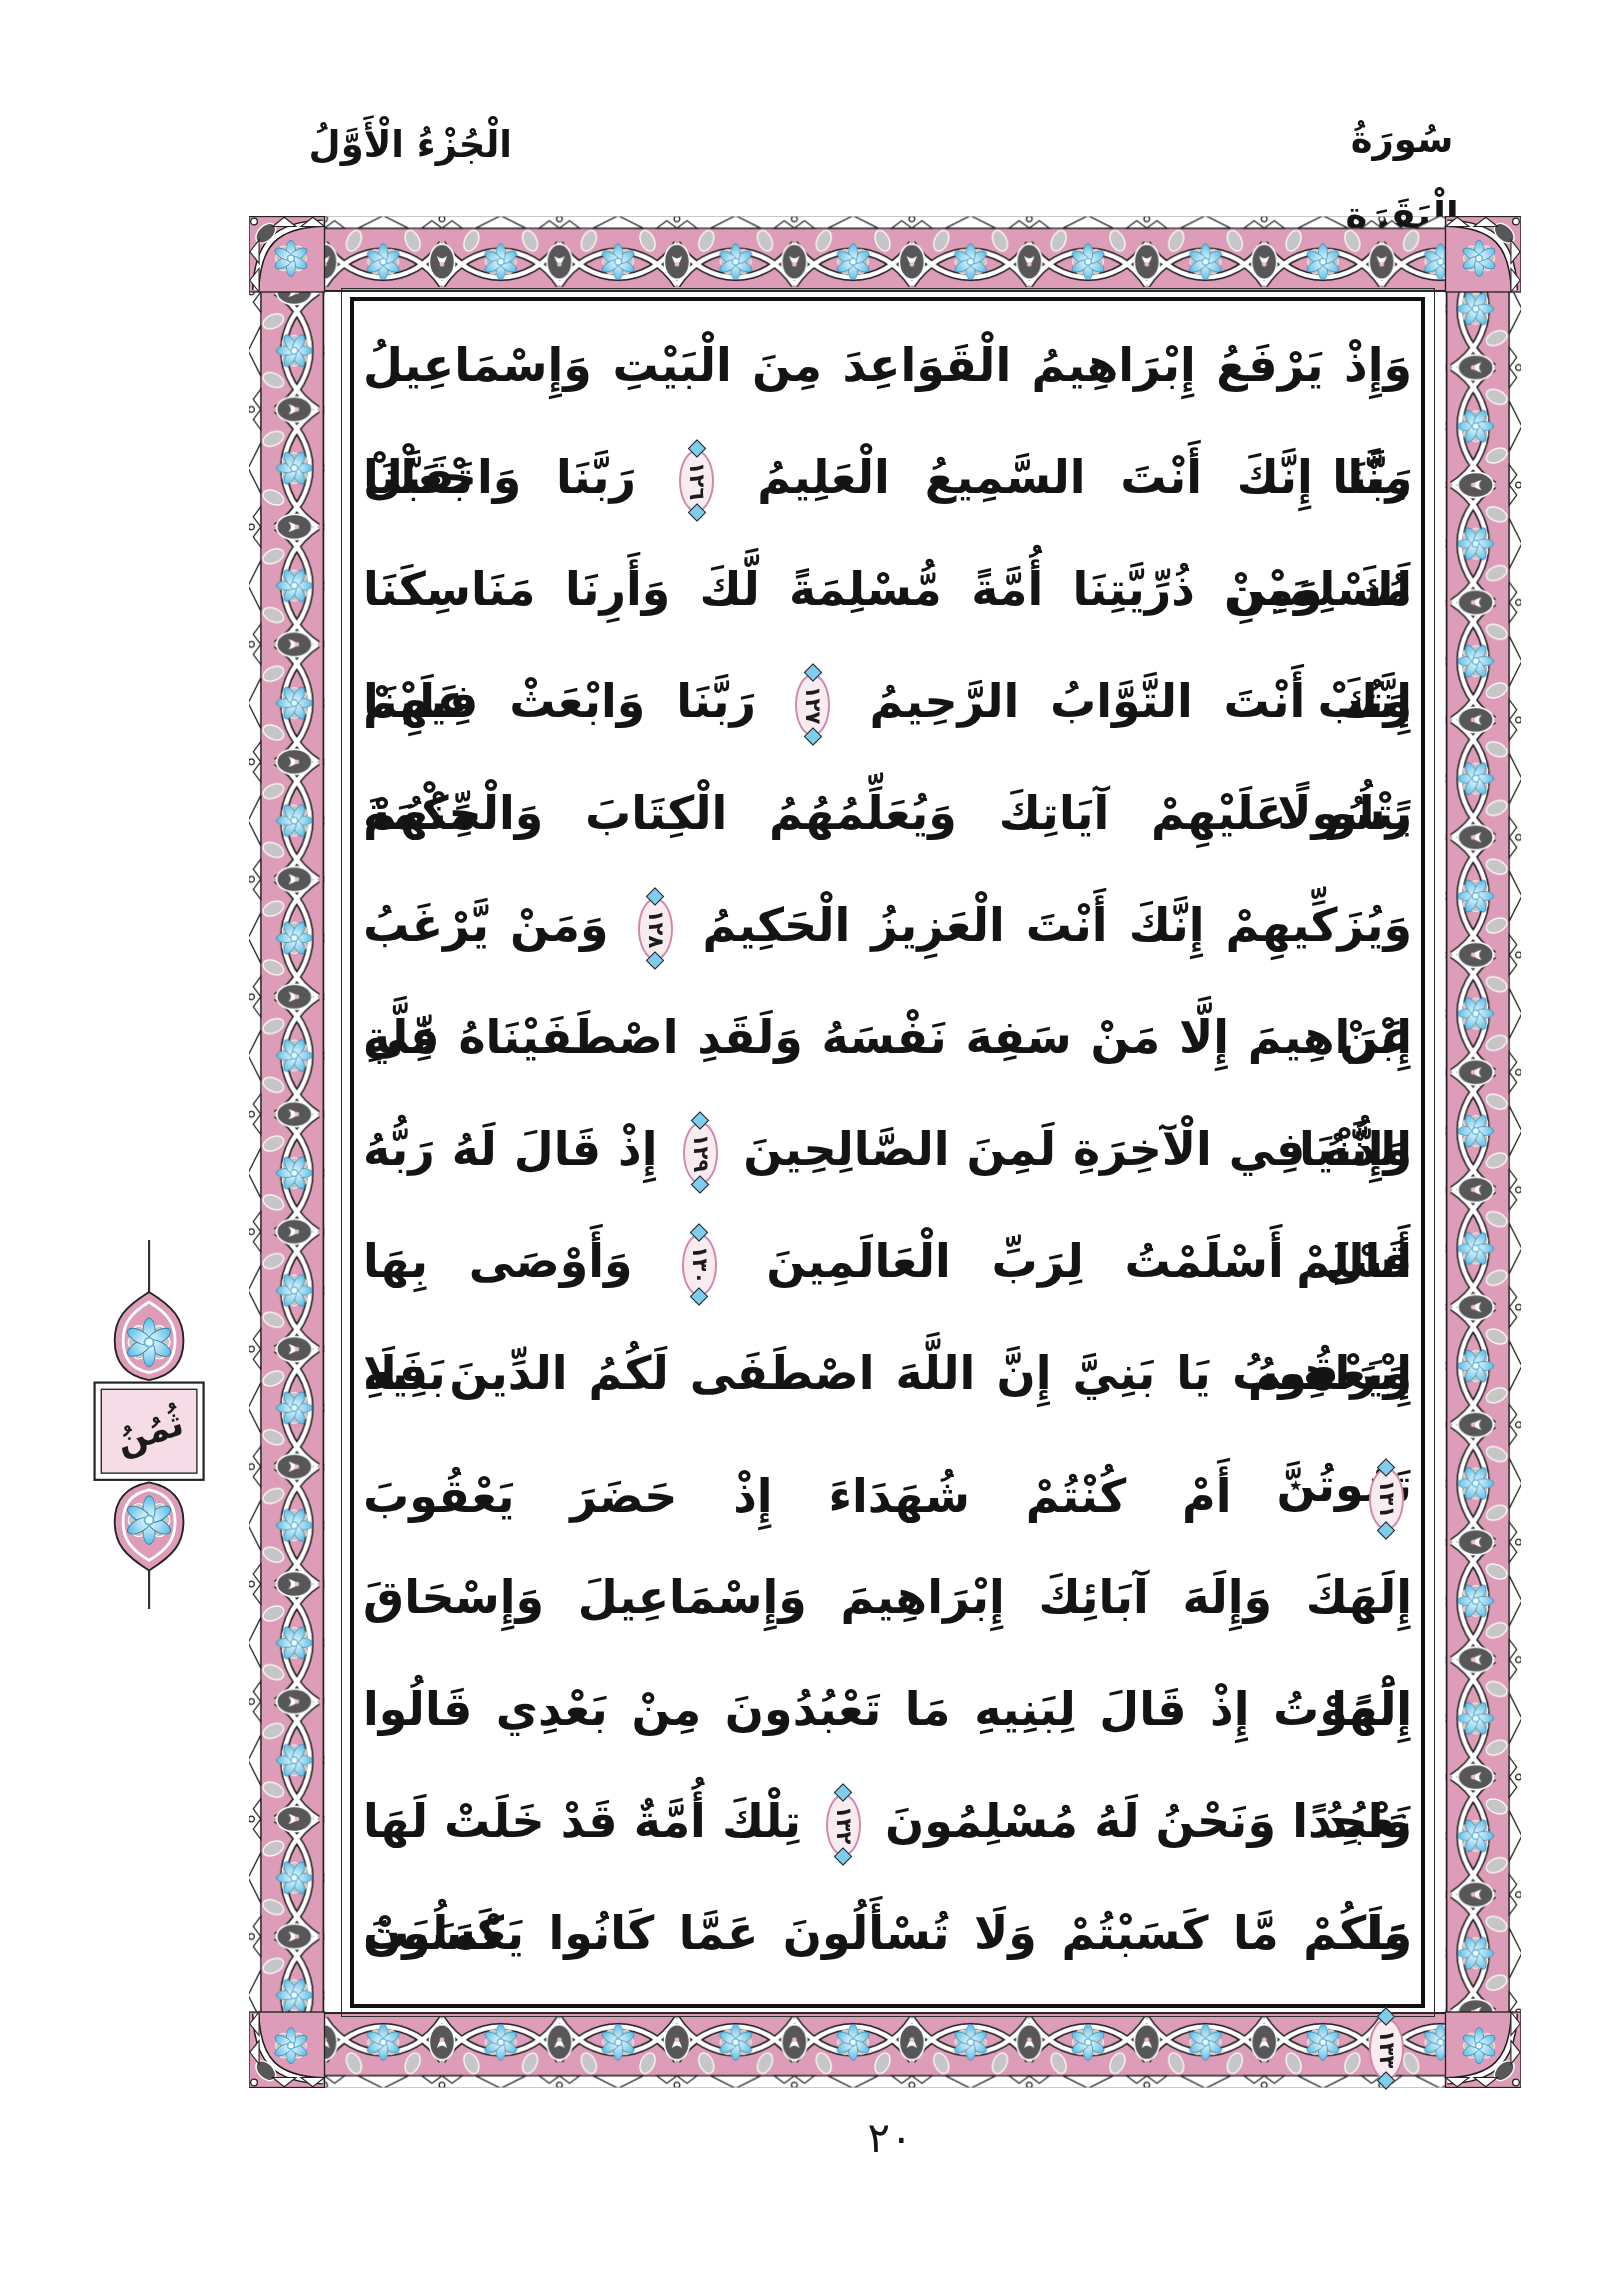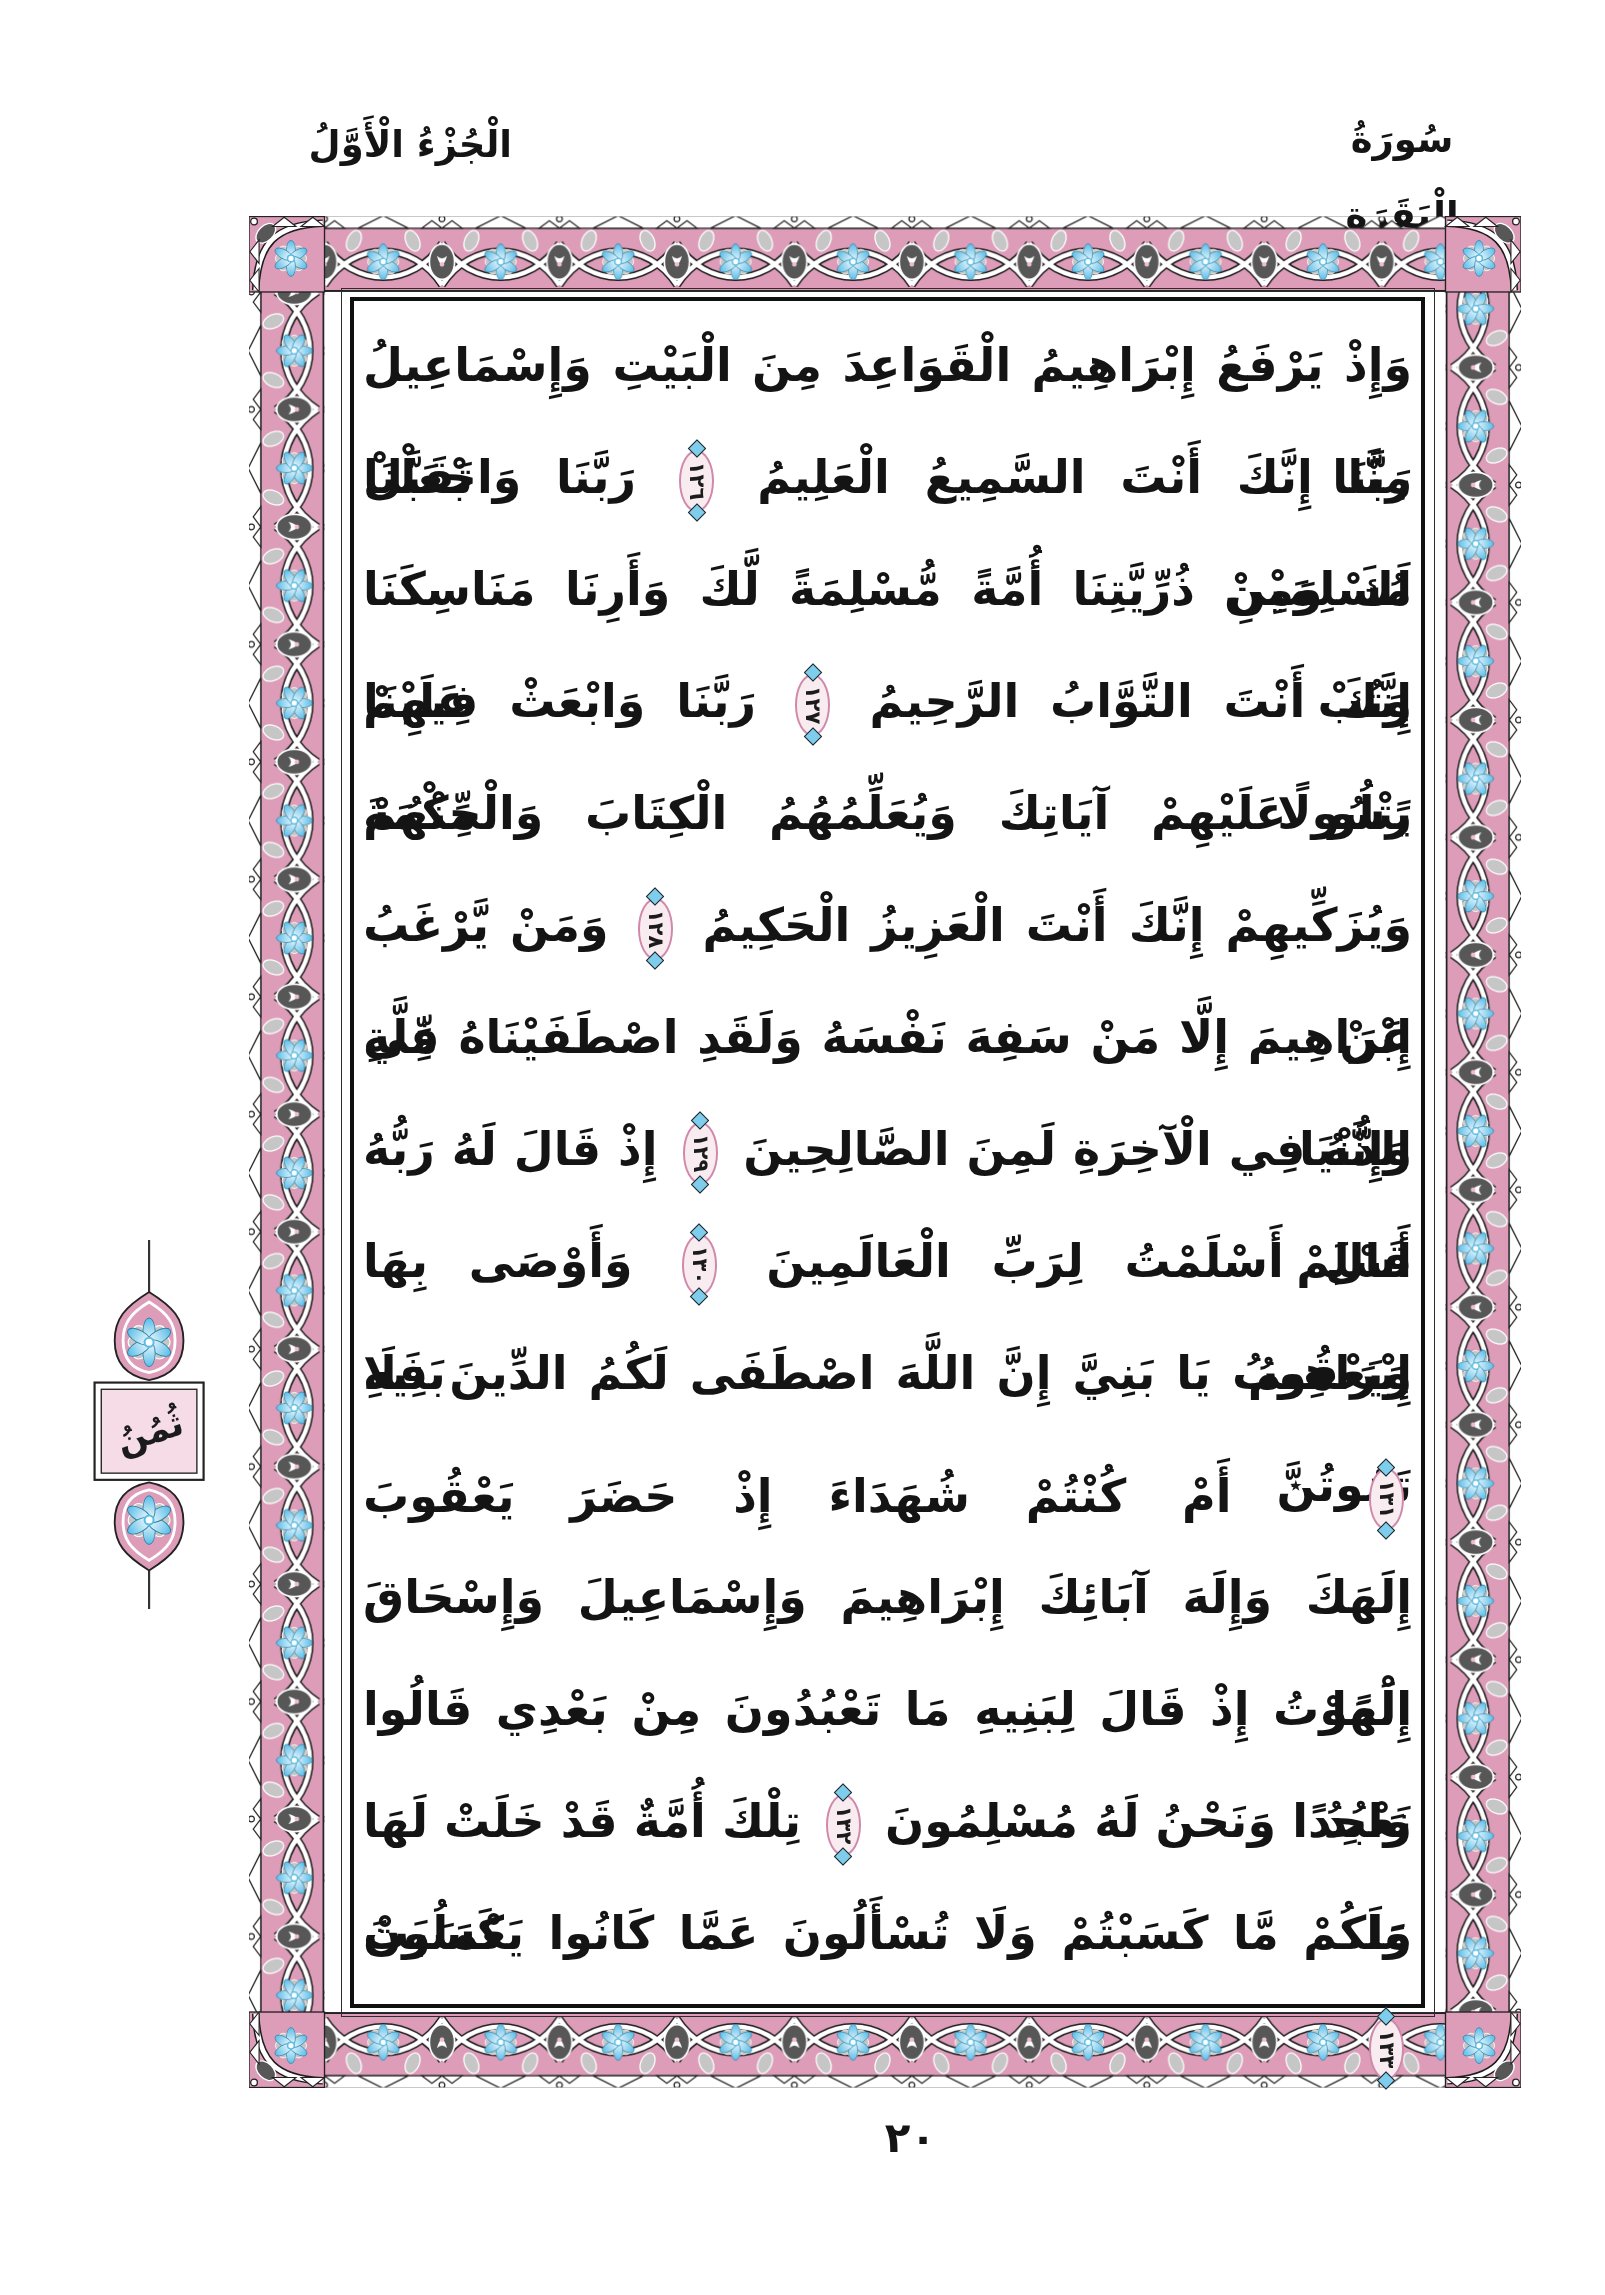--- a/index.html
+++ b/index.html
@@ -68,21 +68,21 @@
   .thumn{position:absolute;left:76px;top:1240px;width:147px;height:369px;}
   .thumn-label{
     position:absolute;left:18.5px;top:143px;width:109px;height:97px;
     display:flex;align-items:center;justify-content:center;
     transform:rotate(-18deg);
     font-size:35px;font-weight:bold;color:#1b1b1b;direction:rtl;
   }
   
   .page-num{
     position:absolute;left:844px;top:2108px;width:92px;height:59px;
-    font-size:42px;font-weight:bold;line-height:59px;
+    text-align:center;font-size:42px;font-weight:normal;line-height:59px;
   }
 </style>
 </head>
 <body>
 
 <div class="juz-head">الْجُزْءُ الْأَوَّلُ</div>
 <div class="surah-head">سُورَةُ الْبَقَرَةِ</div>
 
 <svg class="frame-svg" viewBox="0 0 1516 2230" aria-hidden="true">
   <defs>

